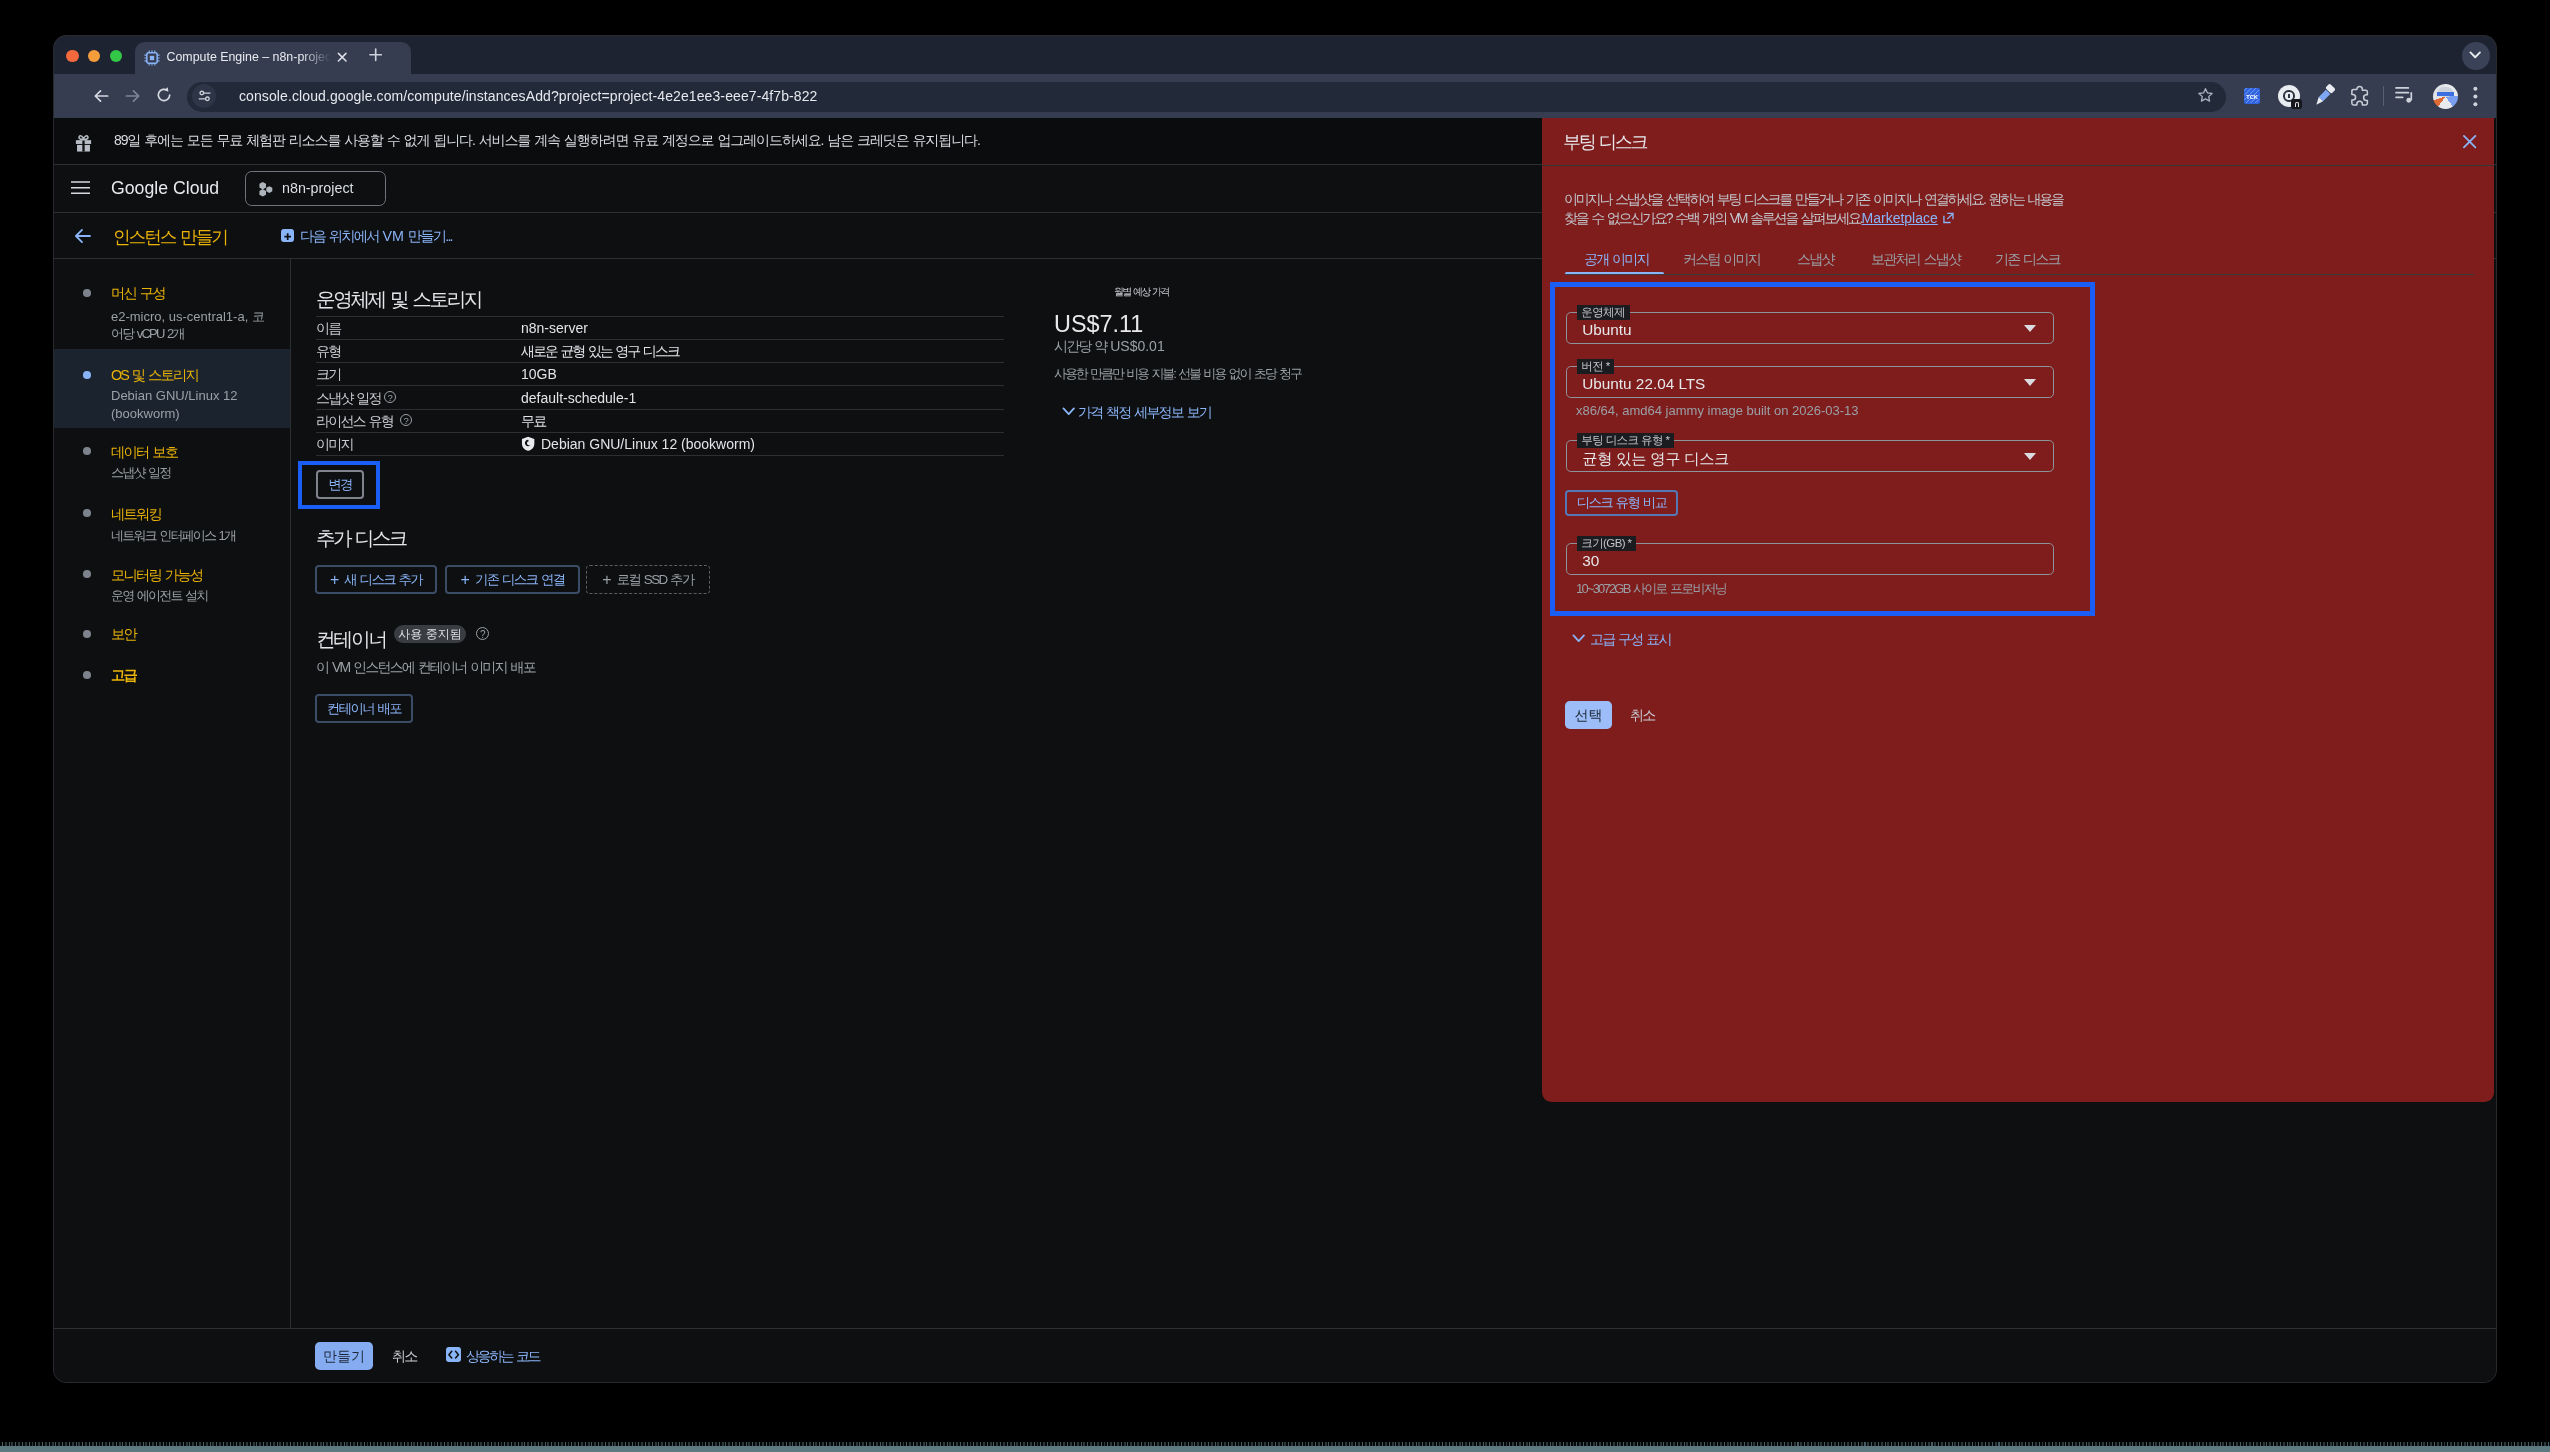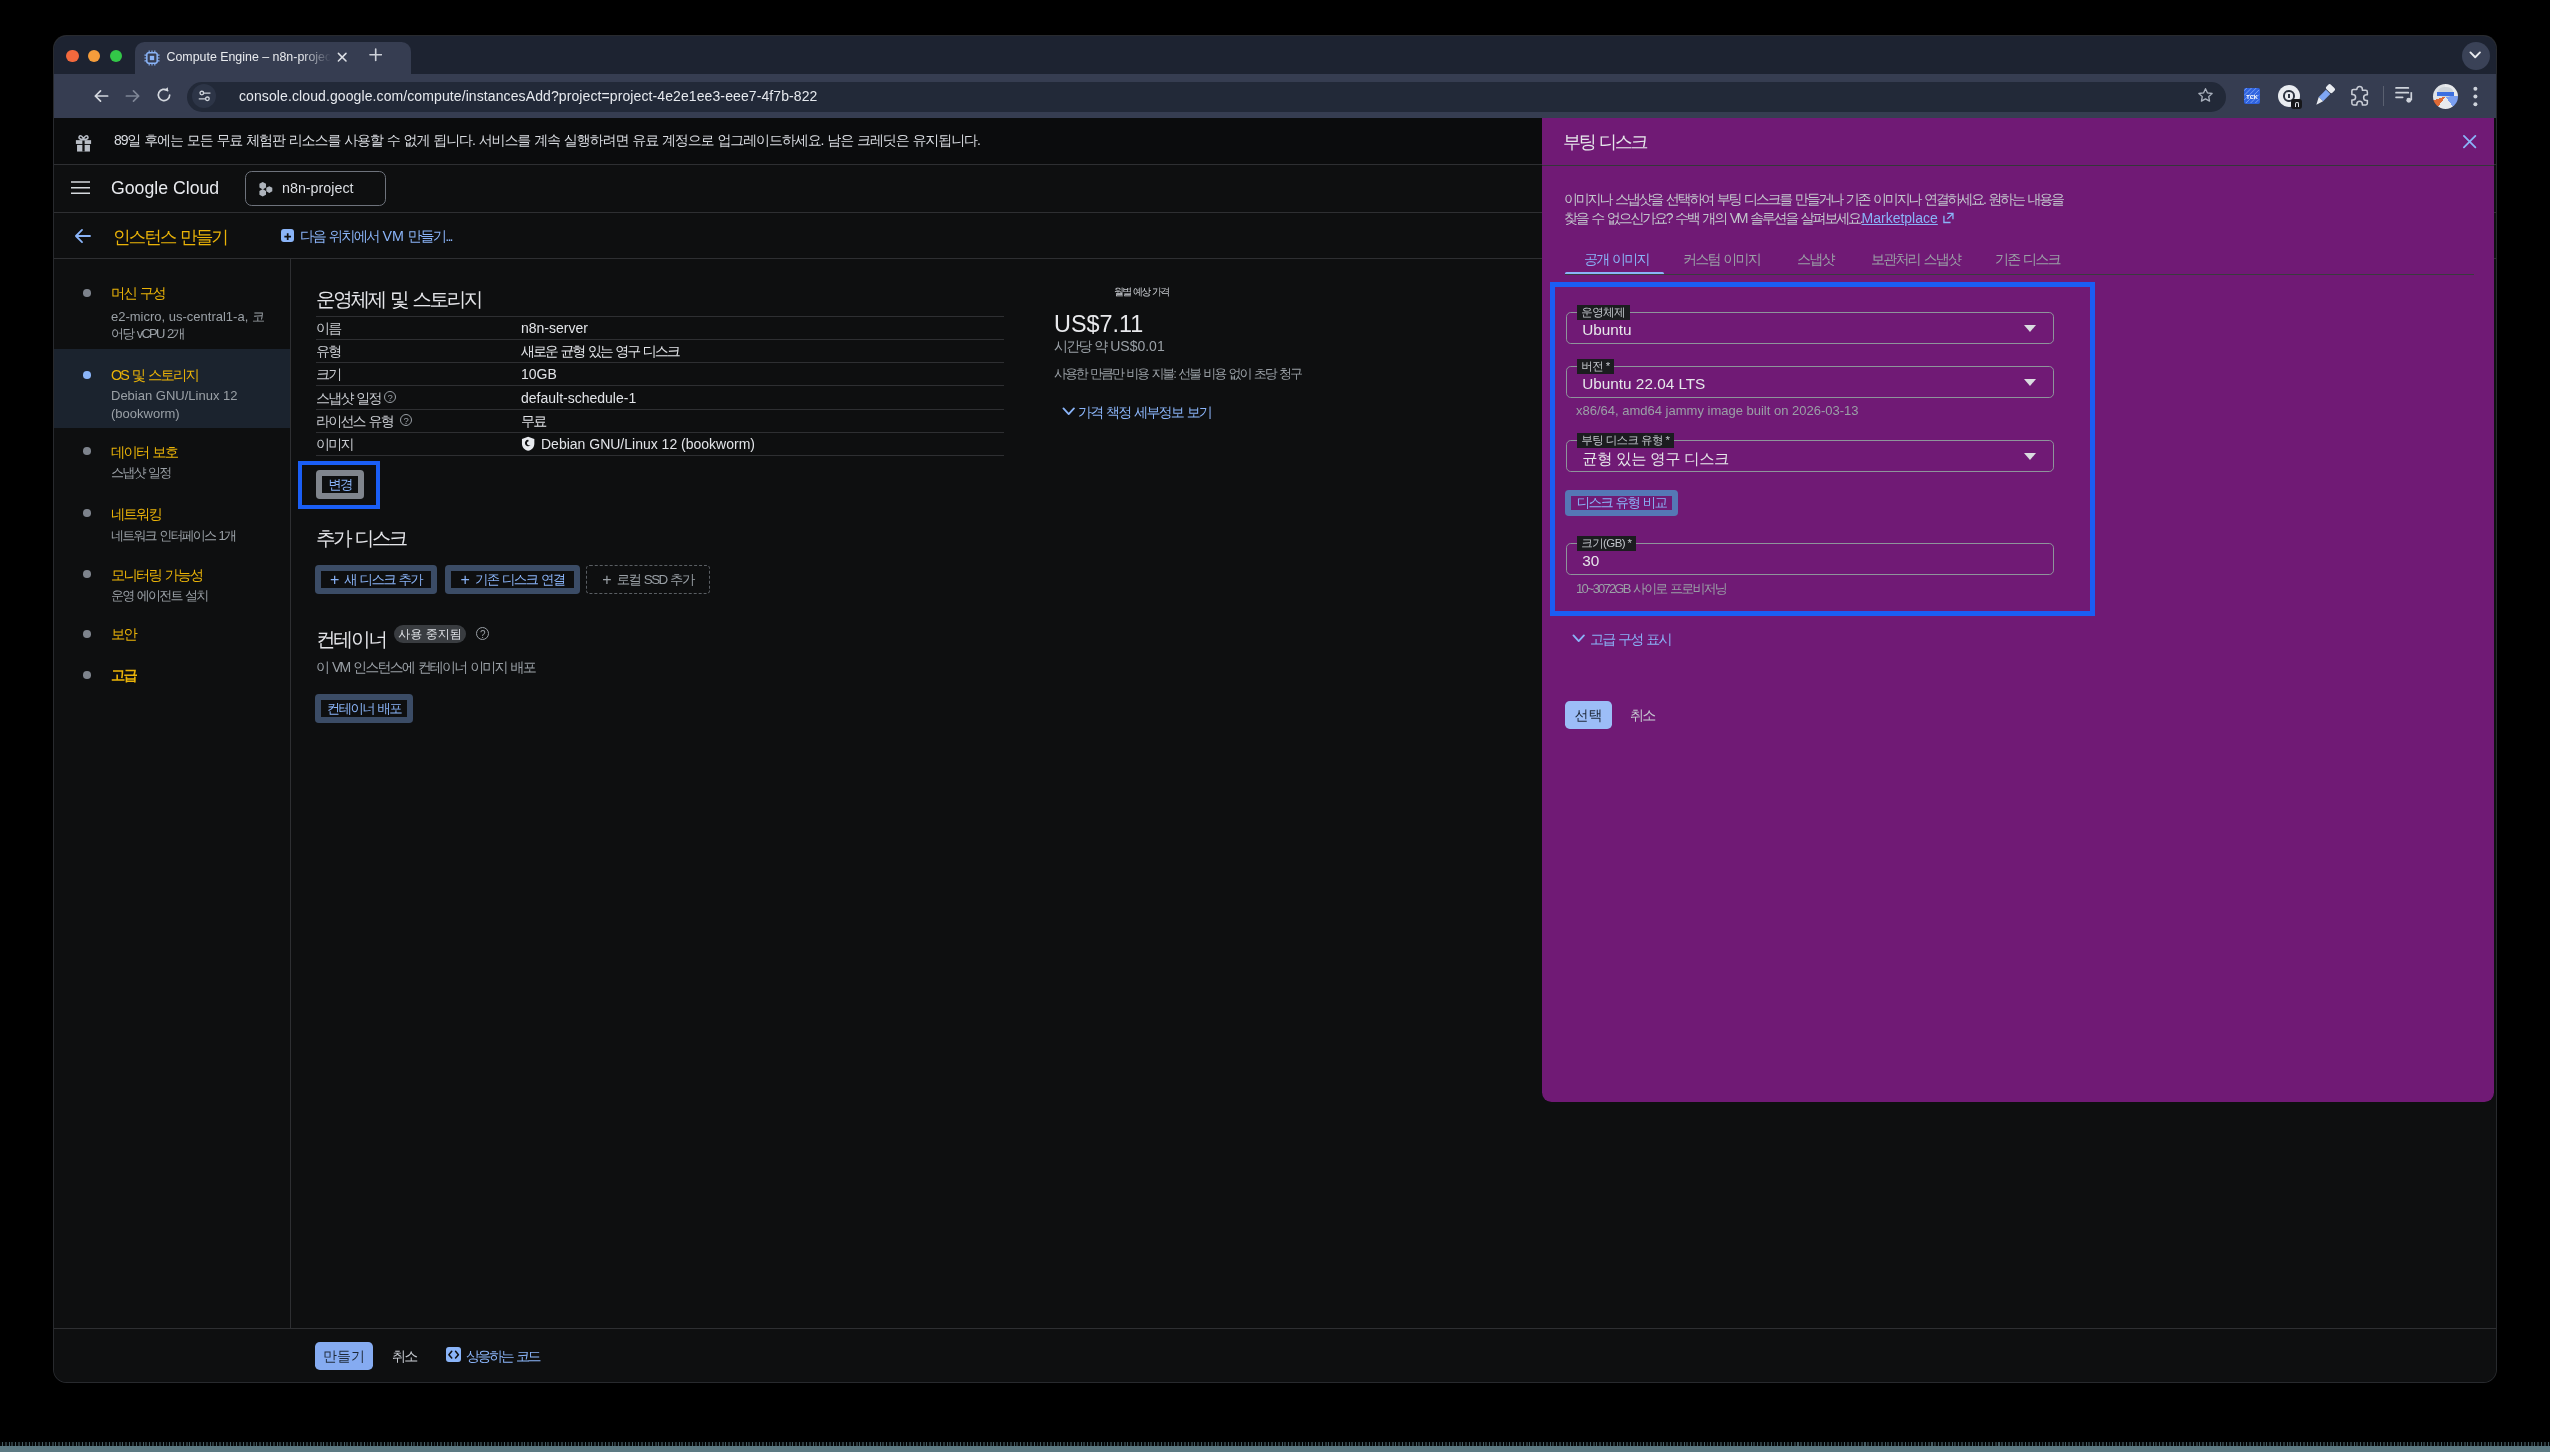--- a/index.html
+++ b/index.html
@@ -24,26 +24,26 @@
     border-radius:15.3px; background:#222938; }
   .icon { position:absolute; }
   
   #page { position:absolute; left:0; top:82px; width:2442px; height:1264px; background:#0e0f10; }
   .hairline { background:#2e2f32; position:absolute; }
   .txt { position:absolute; white-space:nowrap; letter-spacing:-1.8px; word-spacing:1.6px; }
   .lt { letter-spacing:0 !important; word-spacing:0 !important; }
   .blue { color:#8ab4f8; }
   .gray { color:#9aa0a6; }
   .white { color:#eab308; }
-  .obtn { position:absolute; border:6px solid #701a75; border-radius:3.8px; letter-spacing:-1.6px; word-spacing:1.4px;
+  .obtn { position:absolute; border:2px solid #701a75; border-radius:3.8px; letter-spacing:-1.6px; word-spacing:1.4px;
     color:#8ab4f8; font-size:13.4px; display:flex; align-items:center; justify-content:center; }
   .annot { position:absolute; border:4.8px solid #1a5ef5; }
   
   #panel { position:absolute; left:1488px; top:82px; width:952px; height:984px;
-    background:#701a75; border-radius:0 0 9.5px 9.5px; }
+    background:#7f1d1d; border-radius:0 0 9.5px 9.5px; }
   .field { position:absolute; left:24px; width:488px; height:32px;
     border:1.4px solid #8e949b; border-radius:4.8px; }
   .flabel { position:absolute; left:9.5px; top:-7.6px; background:#1b1c1f; padding:0 4.8px;
     font-size:11.5px; color:#c3c7cc; white-space:nowrap; letter-spacing:-0.6px; }
   .fvalue { position:absolute; left:15.3px; top:7.6px; font-size:15.3px; color:#e6e8ea; white-space:nowrap; letter-spacing:-0.3px; }
   .caret { position:absolute; right:17px; top:12.4px; width:0; height:0;
     border-left:6.7px solid transparent; border-right:6.7px solid transparent; border-top:7.6px solid #dadce0; }
 </style>
 </head>
 <body>

